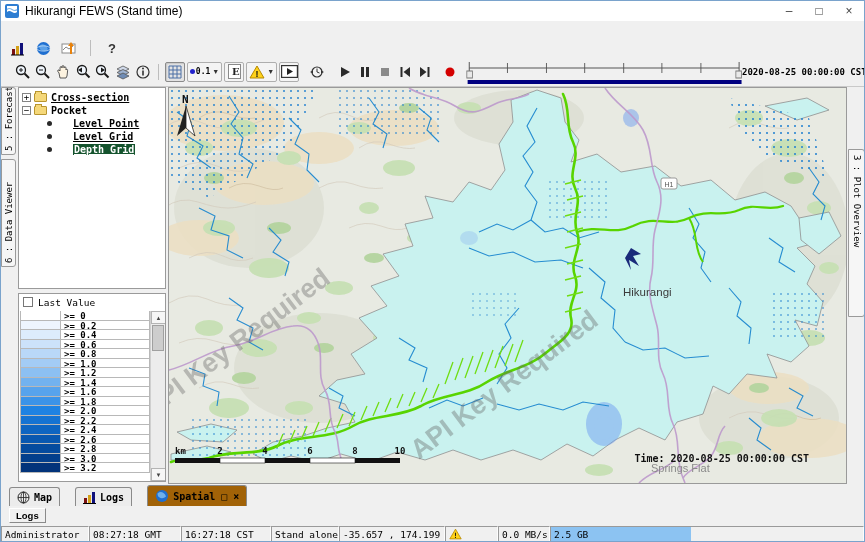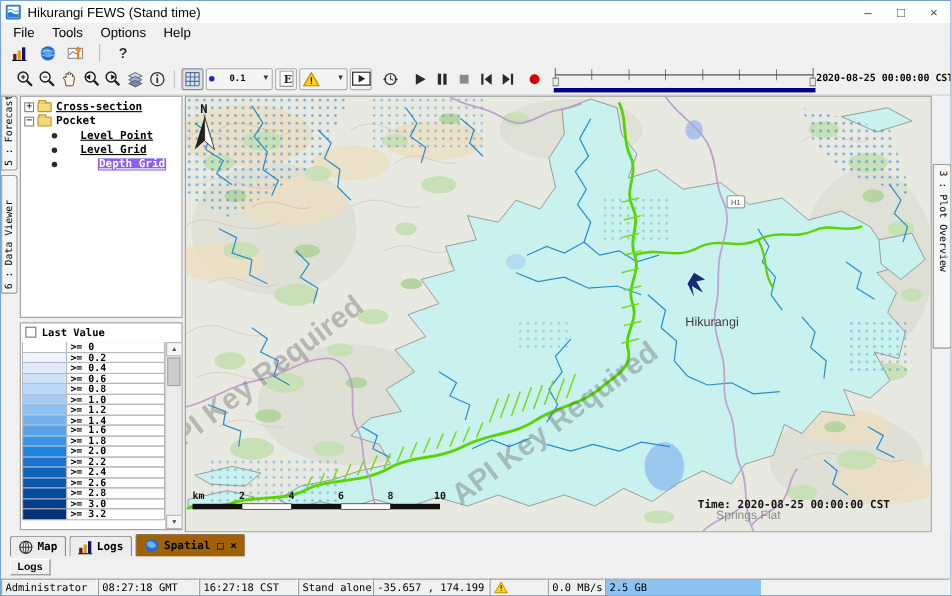--- a/index.html
+++ b/index.html
@@ -15,21 +15,21 @@
   
   .menubar{position:absolute;top:20px;left:0;right:0;height:18px;background:#f0f0f0;display:flex;align-items:center;padding-left:3px;}
   .menu-item{padding:1px 8px;font-size:12px;}
   
   .toolbar1{position:absolute;top:38px;left:0;right:0;height:18px;display:flex;align-items:center;padding-left:6px;gap:6px;}
   .toolbar2{position:absolute;top:56px;left:0;right:0;height:30px;display:flex;align-items:center;padding-left:12px;border-bottom:1px solid #c9c9c9;background:#f0f0f0;}
   .tsep{width:1px;height:16px;background:#bdbdbd;margin:0 5px;}
   .tbtn{width:20px;height:20px;display:flex;align-items:center;justify-content:center;flex:none;}
   .tbtn.bordered{border:1px solid #aeaeae;background:#f4f4f4;border-radius:2px;margin:0 1px;}
   .tbtn.pressed{border:1px solid #8a8a8a;background:#e3e3e3;box-shadow:inset 1px 1px 1px #c8c8c8;}
-  .tbtn.wide{width:auto;padding:0 2px;gap:14px;align-items:center;}
+  .tbtn.wide{width:auto;padding:0 2px;gap:1px;align-items:center;}
   .qmark{font-weight:bold;font-size:13px;color:#333;}
   .dot01{width:5px;height:5px;border-radius:50%;background:#2222cc;}
   .small-num{font-family:"DejaVu Sans Mono",monospace;font-size:8px;font-weight:bold;}
   .drop{font-size:7px;color:#333;margin-left:1px;}
   .timeline{flex:1 1 auto;height:26px;margin-left:6px;min-width:120px;}
   .tl-date{width:122px;flex:none;font-family:"DejaVu Sans Mono",monospace;font-size:9px;font-weight:bold;
            text-align:right;padding-right:38px;white-space:nowrap;}
   
   .main{position:absolute;top:86px;left:0;width:865px;height:397px;background:#f0f0f0;}
   .left-strip{position:absolute;left:0;top:0;width:15px;height:397px;}
@@ -44,39 +44,39 @@
               font-family:"DejaVu Sans Mono",monospace;font-size:10px;font-weight:bold;padding:3px 2px;}
   .trow{display:flex;align-items:center;height:13px;white-space:nowrap;}
   .trow .expander{width:9px;height:9px;border:1px solid #848484;background:#fff;font-size:9px;line-height:7px;
                   text-align:center;margin:0 3px 0 1px;flex:none;font-weight:normal;}
   .folder{width:13px;height:9px;background:#f5d87a;border:1px solid #b8952f;border-radius:1px;position:relative;margin-right:4px;flex:none;}
   .folder::before{content:"";position:absolute;left:0;top:-3px;width:5px;height:2px;background:#f5d87a;border:1px solid #b8952f;border-bottom:none;}
   .bullet{width:5px;height:5px;border-radius:50%;background:#2a2a2a;margin:0 5px 0 0;flex:none;}
   .trow.child{padding-left:26px;gap:16px;}
   .tlabel{text-decoration:underline;text-align:center;}
   .tlabel.plain{text-decoration:none;}
-  .tlabel.sel{background:#8b5cf6;color:#fff;padding:0 1px;margin-left:16px;}
+  .tlabel.sel{background:#14532d;color:#fff;padding:0 1px;}
   
   .legend-panel{position:absolute;left:2px;top:206px;width:148px;height:189px;background:#fff;border:1px solid #9a9a9a;overflow:hidden;}
   .legend-head{display:flex;align-items:center;height:16px;padding-left:4px;gap:5px;
-               font-family:"DejaVu Sans Mono",monospace;font-size:9.5px;font-weight:bold;}
+               font-family:"DejaVu Sans Mono",monospace;font-size:9.5px;font-weight:normal;}
   .chk{width:10px;height:10px;border:1px solid #777;background:#fff;flex:none;}
   .legend-list{position:absolute;left:1px;right:15px;top:17px;bottom:0;overflow:hidden;}
   .legend-row{display:flex;height:10.5px;border:1px solid #b8b8b8;margin-top:-1px;align-items:stretch;
               font-family:"DejaVu Sans Mono",monospace;font-size:9px;font-weight:bold;}
   .swatch{width:40px;flex:none;border-right:1px solid #b8b8b8;}
   .legend-label{padding-left:3px;line-height:10px;}
   .vscroll{position:absolute;right:0;top:17px;bottom:0;width:15px;background:#ececec;border-left:1px solid #cfcfcf;}
   .sbtn{position:absolute;left:0;width:15px;height:13px;border:1px solid #b4b4b4;background:#f6f6f6;font-size:6px;
         display:flex;align-items:center;justify-content:center;color:#444;}
   .sthumb{position:absolute;left:1px;top:14px;width:12px;height:26px;background:#cdcdcd;border:1px solid #a0a0a0;}
   
   .map-wrap{position:absolute;left:167px;top:0;width:679px;height:397px;border:1px solid #9a9a9a;background:#e8eae2;}
   
-  .bottom-tabs{position:absolute;top:483px;left:0;right:0;height:22px;display:flex;align-items:flex-end;padding-left:8px;gap:3px;background:#f0f0f0;}
+  .bottom-tabs{position:absolute;top:483px;left:0;right:0;height:22px;display:flex;align-items:flex-end;padding-left:8px;gap:15px;background:#f0f0f0;}
   .btab{display:flex;align-items:center;gap:4px;height:19px;padding:1px 7px;border:1px solid #8a8a8a;border-bottom:none;
         border-radius:3px 3px 0 0;background:#ececec;font-family:"DejaVu Sans Mono",monospace;font-size:10px;font-weight:bold;}
   .btab.active{height:21px;background:#a16207;}
   .tabglyph{font-size:10px;font-weight:bold;margin-left:2px;}
   .logs-row{position:absolute;top:505px;left:0;right:0;height:19px;background:#f0f0f0;display:flex;align-items:center;padding-left:8px;}
   .logs-btn{border:1px solid;border-color:#fff #8a8a8a #8a8a8a #fff;background:#f0f0f0;padding:0 6px;height:15px;
             font-family:Liberation Sans, sans-serif;font-size:9.5px;font-weight:bold;display:flex;align-items:center;}
   
   .statusbar{position:absolute;top:524px;left:0;right:0;height:18px;display:flex;background:#f0f0f0;
              font-family:"DejaVu Sans Mono",monospace;font-size:9.5px;}
@@ -97,27 +97,20 @@
       <path d="M2,5.5 q2,-2 5,0 t5,0" fill="none" stroke="#7db4e8" stroke-width="1.2"></path>
     </svg>
     <span class="title-text">Hikurangi FEWS  (Stand time)</span>
     <div class="win-controls">
       <div class="win-btn">–</div>
       <div class="win-btn">□</div>
       <div class="win-btn">×</div>
     </div>
   </div>
 
-  <div class="menubar">
-
-  <span class="menu-item">File</span>
-      <span class="menu-item">Tools</span>
-      <span class="menu-item">Options</span>
-      <span class="menu-item">Help</span>
-    </div>
 
   <div class="toolbar1">
     <div class="tbtn">
       <svg width="15" height="15" viewBox="0 0 15 15">
         <rect x="2" y="8" width="3" height="6" fill="#7a1010"></rect>
           <rect x="6" y="5" width="3" height="9" fill="#d4a017"></rect>
         <rect x="10" y="2" width="3" height="12" fill="#10107a"></rect>
           <line x1="1" y1="14" x2="14" y2="14" stroke="#000"></line>
       </svg>
     </div>

